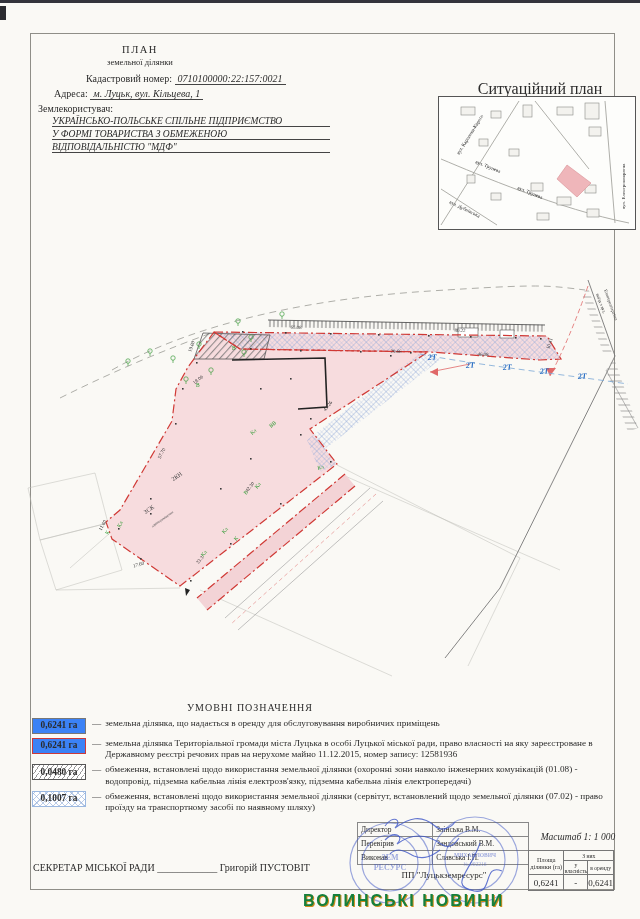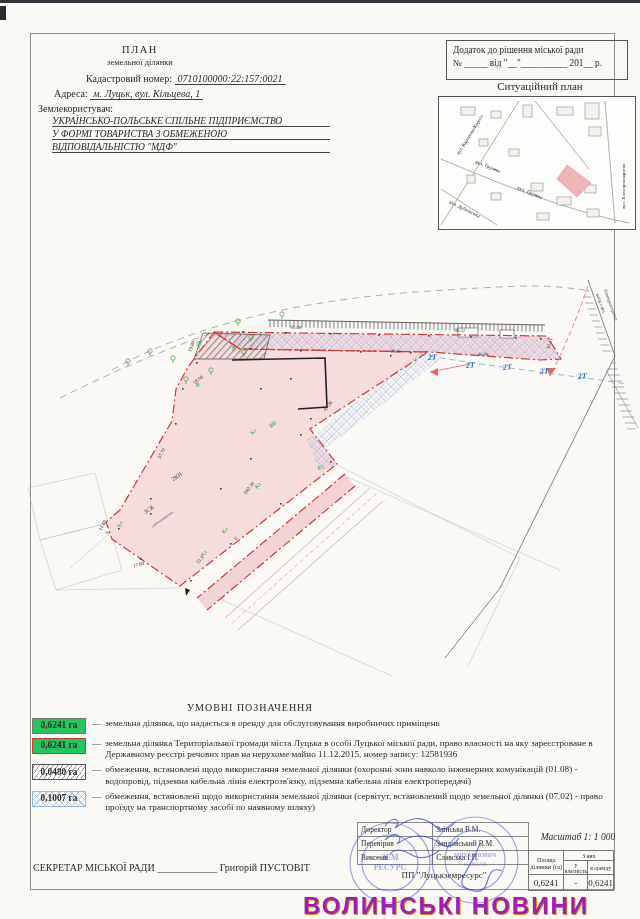--- a/index.html
+++ b/index.html
@@ -14,43 +14,43 @@
   .plan-sub{left:40px;top:57px;width:200px;font-size:8.5px;}
   .hline{font-size:10px;}
   .kad{left:38px;top:73px;width:300px;margin-left:48px;}
   .adr{left:38px;top:88px;width:300px;margin-left:16px;}
   .landl{left:38px;top:103px;width:300px;}
   .u-val{font-style:italic;border-bottom:1px solid #444;padding:0 3px;}
   .lu1{left:38px;top:116px;}.lu2{left:38px;top:129px;}.lu3{left:38px;top:142px;}
   .lu{width:278px;font-size:9.5px;font-style:italic;border-bottom:1px solid #444;margin-left:14px;}
   .annex-box{left:446px;top:40px;width:168px;height:32px;border:1px solid #555;
              font-size:9.3px;padding:3px 6px;line-height:1.35;}
-  .situ-title{left:460px;top:80px;width:160px;font-size:11px;}
+  .situ-title{left:460px;top:80px;width:160px;font-size:16px;}
   .situ-box{left:438px;top:96px;width:196px;height:132px;border:1px solid #555;background:#fdfdfb;}
   .legend-title{left:120px;top:702px;width:260px;font-size:10px;letter-spacing:1px;}
   .legend{left:32px;top:718px;width:586px;font-size:9.2px;}
   .lrow{display:flex;align-items:flex-start;margin-bottom:4px;line-height:1.22;}
   .sw{flex:0 0 auto;min-width:52px;height:14px;display:flex;align-items:center;justify-content:center;
-      font-weight:bold;font-size:9.3px;border:1.3px solid #777;background:#22c55e;margin-right:2px;}
+      font-weight:bold;font-size:9.3px;border:1.3px solid #777;background:#3b82f6;margin-right:2px;}
   .sw.red{border:1.3px solid #cc3a3a;}
   .sw.hatch{border:1px solid #555;background:repeating-linear-gradient(-55deg,#fff 0 3px,#9a9a9a 3px 3.8px);}
   .sw.bluex{border:1px solid #9bb8e0;background:
       repeating-linear-gradient(45deg,rgba(140,170,215,.6) 0 .8px,transparent .8px 4.5px),
       repeating-linear-gradient(-45deg,rgba(140,170,215,.6) 0 .8px,transparent .8px 4.5px),#fff;}
   .ldash{margin:0 4px;flex:0 0 auto;}
   .secretary{left:33px;top:862px;width:330px;font-size:10px;}
   .sign-table{left:357px;top:822px;width:172px;border-collapse:collapse;font-size:7.5px;}
   .sign-table td{border:0.5px solid #888;height:13px;padding:0 3px;}
   .sign-org{left:360px;top:870px;width:168px;font-size:9px;}
   .scale{left:538px;top:832px;width:80px;font-size:9.5px;font-style:italic;}
   .area-table{left:528px;top:850px;width:86px;border-collapse:collapse;font-size:5.6px;text-align:center;}
   .area-table td{border:0.6px solid #777;padding:0;}
   .area-table .v{font-size:9px;height:15px;}
   .watermark{left:303px;top:892px;font-family:"Liberation Sans",sans-serif;font-weight:bold;
-             font-size:24px;letter-spacing:2px;color:#a21caf;text-shadow:1px 1px 0 #cf8c1e;white-space:nowrap;}
+             font-size:16px;letter-spacing:2px;color:#15803d;text-shadow:1px 1px 0 #cf8c1e;white-space:nowrap;}
   svg text{font-family:"Liberation Serif",serif;}
   .dim{font-size:5px;fill:#333;}
   .grn{font-size:5.5px;fill:#2f9b33;}
   .twoT{font-size:8px;font-weight:bold;font-style:italic;fill:#2b6fc4;}
   .bld{font-size:6px;fill:#444;}
   .tiny{font-size:3.4px;fill:#555;}
   .stxt{font-size:5px;fill:#222;}
 </style>
 </head>
 <body>
@@ -68,24 +68,20 @@
   </div>
   <div class="abs hline adr">
     <span>Адреса:</span>
     <span class="u-val">м. Луцьк, вул. Кільцева, 1</span>
   </div>
   <div class="abs hline landl">Землекористувач:</div>
   <div class="abs lu lu1">УКРАЇНСЬКО-ПОЛЬСЬКЕ СПІЛЬНЕ ПІДПРИЄМСТВО</div>
   <div class="abs lu lu2">У ФОРМІ ТОВАРИСТВА З ОБМЕЖЕНОЮ</div>
   <div class="abs lu lu3">ВІДПОВІДАЛЬНІСТЮ "МДФ"</div>
 
-  <div class="abs annex-box">
-    <div>Додаток до рішення  міської ради</div>
-    <div>№ _____ від "__"__________ 201__ р.</div>
-  </div>
   <div class="abs ctr situ-title">Ситуаційний план</div>
 
   <div class="abs situ-box">
     <svg width="194" height="130" viewBox="0 0 194 130">
       <g stroke="#9a9a94" stroke-width="0.8" fill="none">
         <path d="M2 128 L80 4"></path>
         <path d="M2 62 C 40 78, 120 112, 190 126"></path>
         <path d="M166 4 L176 126"></path>
         <path d="M2 92 L58 128"></path>
         <path d="M96 4 L150 72"></path>

